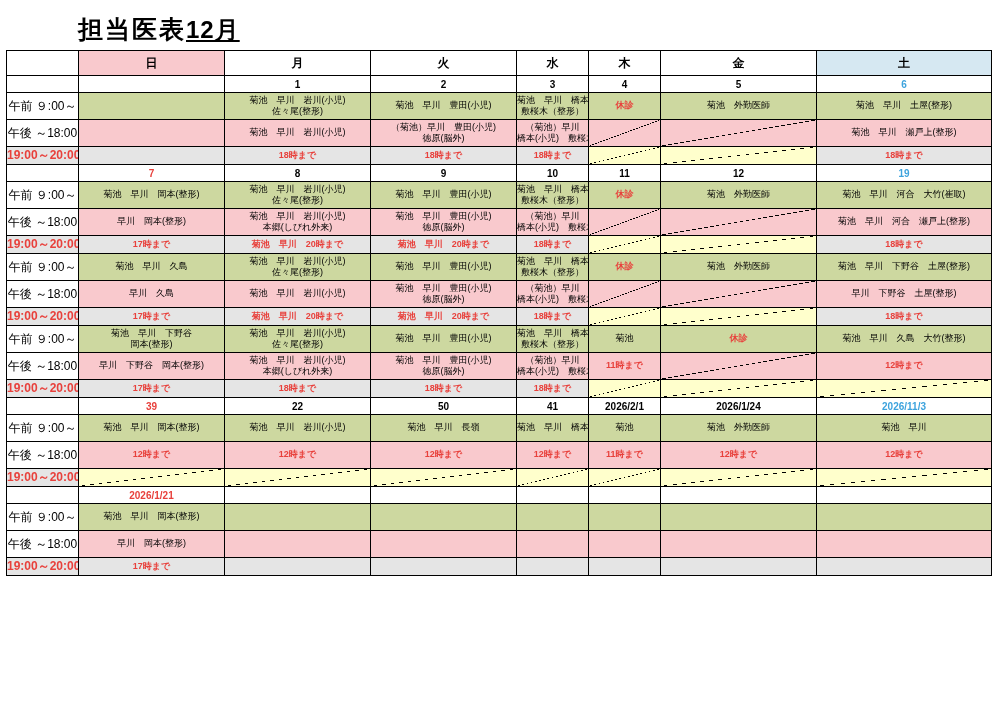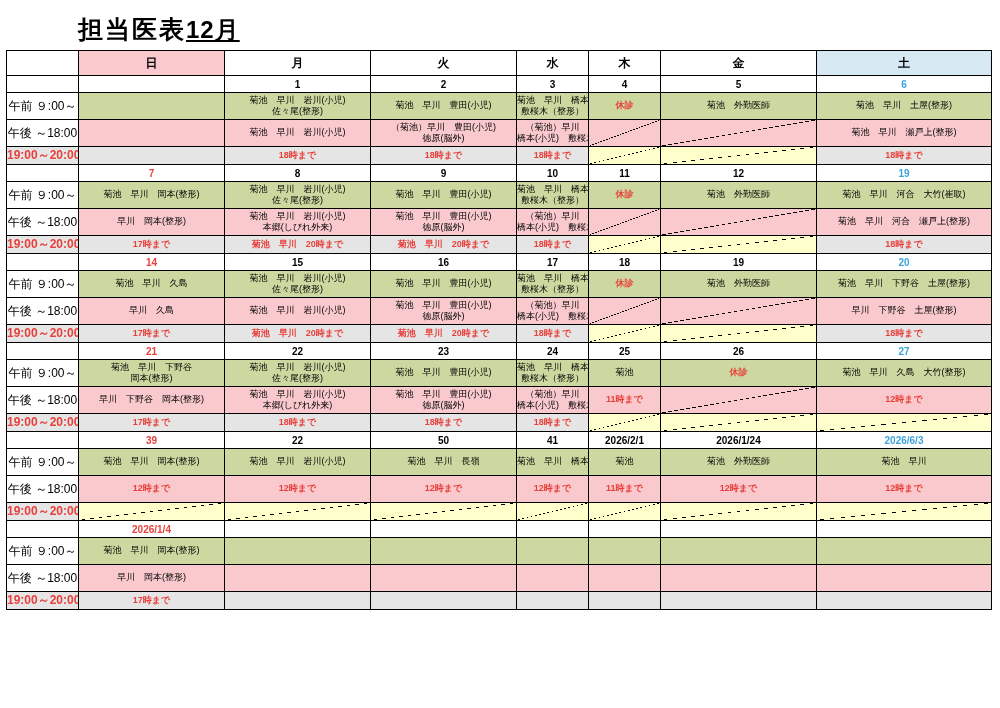--- a/index.html
+++ b/index.html
@@ -296,30 +296,20 @@
           <td class="rowlabel eve">19:00～20:00</td>
           <td class="eve">17時まで</td>
           <td class="eve">菊池　早川　20時まで</td>
           <td class="eve">菊池　早川　20時まで</td>
           <td class="eve">18時まで</td>
           <td class="eve diag"></td>
           <td class="eve diag"></td>
           <td class="eve">18時まで</td>
         </tr>
         <tr>
-          <td class="rowlabel"></td>
-          <td class="datecell sun">14</td>
-          <td class="datecell">15</td>
-          <td class="datecell">16</td>
-          <td class="datecell">17</td>
-          <td class="datecell">18</td>
-          <td class="datecell">19</td>
-          <td class="datecell sat">20</td>
-        </tr>
-        <tr>
           <td class="rowlabel">午前 ９:00～</td>
           <td class="am">
             <div class="two-line">
               <span>菊池　早川　久島</span>
             </div>
           </td>
           <td class="am">
             <div class="two-line">
               <span>菊池　早川　岩川(小児)</span>
               <span>佐々尾(整形)</span>
@@ -386,30 +376,20 @@
         </tr>
         <tr>
           <td class="rowlabel eve">19:00～20:00</td>
           <td class="eve">17時まで</td>
           <td class="eve">菊池　早川　20時まで</td>
           <td class="eve">菊池　早川　20時まで</td>
           <td class="eve">18時まで</td>
           <td class="eve diag"></td>
           <td class="eve diag"></td>
           <td class="eve">18時まで</td>
-        </tr>
-        <tr>
-          <td class="rowlabel"></td>
-          <td class="datecell sun">21</td>
-          <td class="datecell">22</td>
-          <td class="datecell">23</td>
-          <td class="datecell">24</td>
-          <td class="datecell">25</td>
-          <td class="datecell">26</td>
-          <td class="datecell sat">27</td>
         </tr>
         <tr>
           <td class="rowlabel">午前 ９:00～</td>
           <td class="am">
             <div class="two-line">
               <span>菊池　早川　下野谷</span>
               <span>岡本(整形)</span>
             </div>
           </td>
           <td class="am">
@@ -493,21 +473,21 @@
           <td class="eve diag"></td>
         </tr>
         <tr>
           <td class="rowlabel"></td>
           <td class="datecell sun">39</td>
           <td class="datecell">22</td>
           <td class="datecell">50</td>
           <td class="datecell">41</td>
           <td class="datecell">2026/2/1</td>
           <td class="datecell">2026/1/24</td>
-          <td class="datecell sat">2026/6/3</td>
+          <td class="datecell sat">2026/11/3</td>
         </tr>
         <tr>
           <td class="rowlabel">午前 ９:00～</td>
           <td class="am">
             <div class="two-line">
               <span>菊池　早川　岡本(整形)</span>
             </div>
           </td>
           <td class="am">
             <div class="two-line">
@@ -583,21 +563,21 @@
           <td class="eve diag"></td>
           <td class="eve diag"></td>
           <td class="eve diag"></td>
           <td class="eve diag"></td>
           <td class="eve diag"></td>
           <td class="eve diag"></td>
           <td class="eve diag"></td>
         </tr>
         <tr>
           <td class="rowlabel"></td>
-          <td class="datecell sun">2026/1/4</td>
+          <td class="datecell sun">2026/1/21</td>
           <td class="datecell"></td>
           <td class="datecell"></td>
           <td class="datecell"></td>
           <td class="datecell"></td>
           <td class="datecell"></td>
           <td class="datecell sat"></td>
         </tr>
         <tr>
           <td class="rowlabel">午前 ９:00～</td>
           <td class="am">

